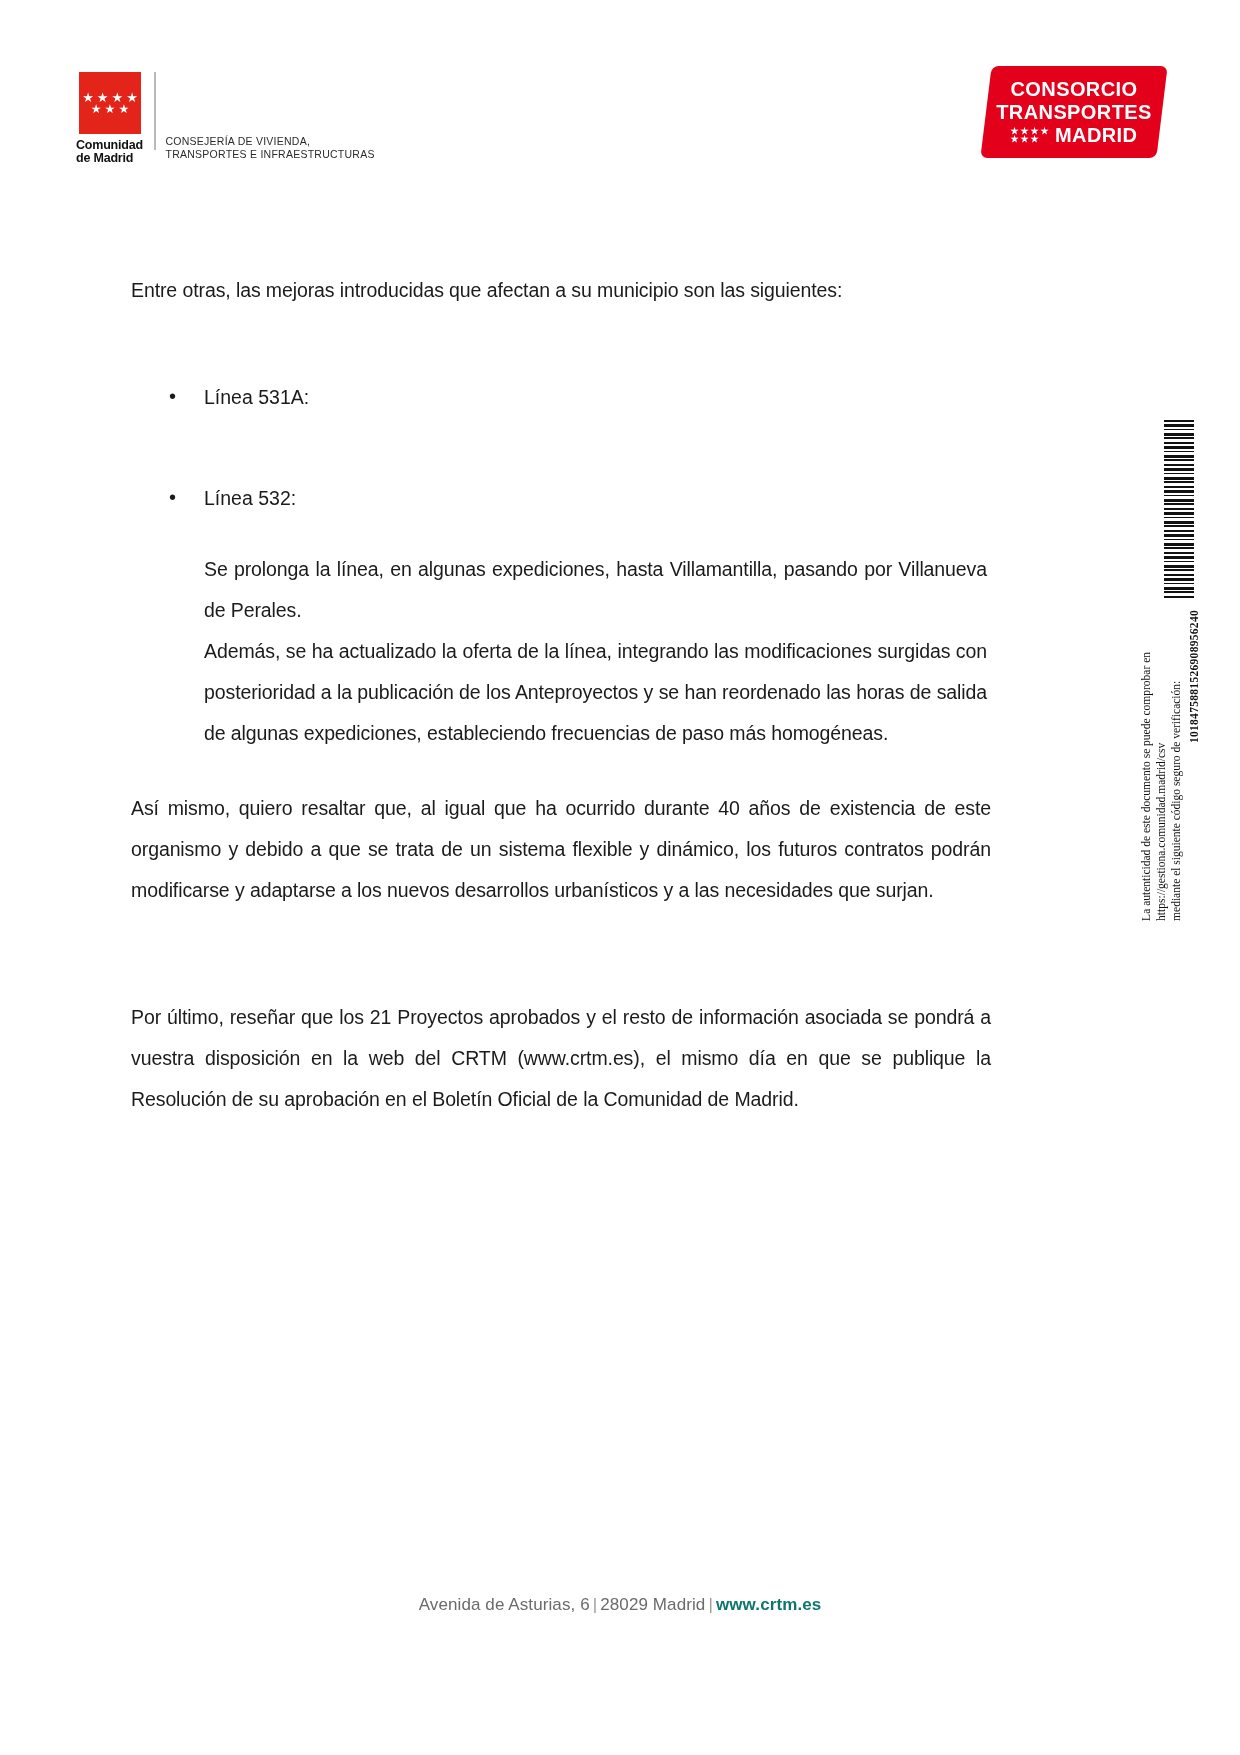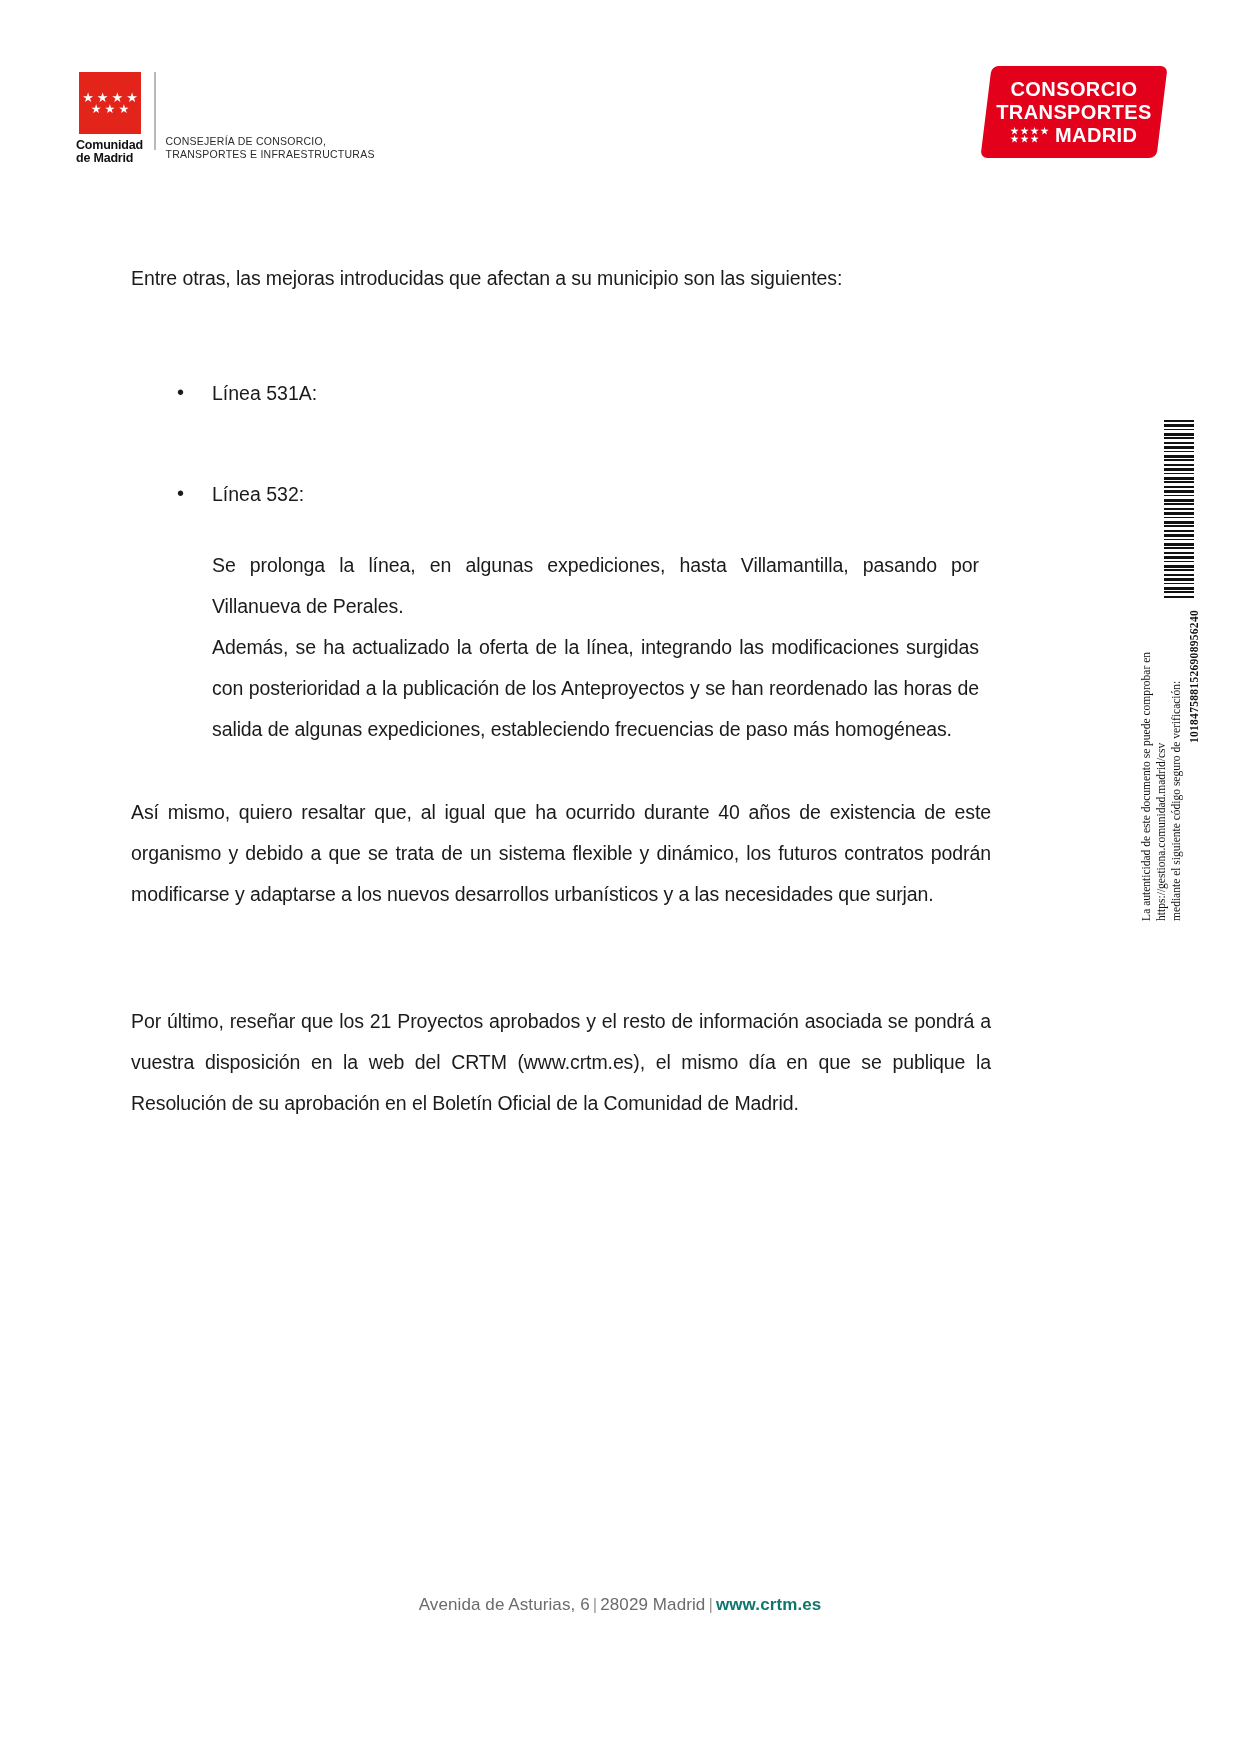--- a/index.html
+++ b/index.html
@@ -138,41 +138,41 @@
     line-height: 7px;
     padding-bottom: 1px;
   }
   .crtm-star-row { display: flex; gap: 1.5px; }
   .crtm-star { font-size: 9px; line-height: 8px; color: #fff; }
 
   
   .content {
     position: absolute;
     left: 131px;
-    top: 258px;
+    top: 270px;
     width: 860px;
   }
   p.para {
     margin: 0;
     font-size: 19.5px;
     line-height: 41px;
     text-align: justify;
     color: #1b1b1b;
     letter-spacing: -0.1px;
   }
   p.left {
     text-align: left;
   }
   .spacer-lg { height: 62px; }
   .spacer-md { height: 30px; }
   .spacer-xl { height: 86px; }
 
   ul.bullets {
     list-style: none;
-    margin: 12px;
+    margin: 4px;
     padding: 0;
   }
   li.bullet-item {
     position: relative;
     padding-left: 69px;
     font-size: 19.5px;
     line-height: 41px;
     color: #1b1b1b;
   }
   li.bullet-item::before {
@@ -286,21 +286,21 @@
             </div>
           </div>
         </div>
         <div class="cm-name">
           <div>Comunidad</div>
           <div>de Madrid</div>
         </div>
       </div>
       <div class="cm-divider"></div>
       <div class="cm-dept">
-        <div>CONSEJERÍA DE CONSORCIO,</div>
+        <div>CONSEJERÍA DE VIVIENDA,</div>
         <div>TRANSPORTES E INFRAESTRUCTURAS</div>
       </div>
     </div>
 
     <div class="crtm-logo">
       <div class="crtm-inner">
         <div class="crtm-l1">CONSORCIO</div>
         <div class="crtm-l2">TRANSPORTES</div>
         <div class="crtm-l3">
           <span class="crtm-stars">

